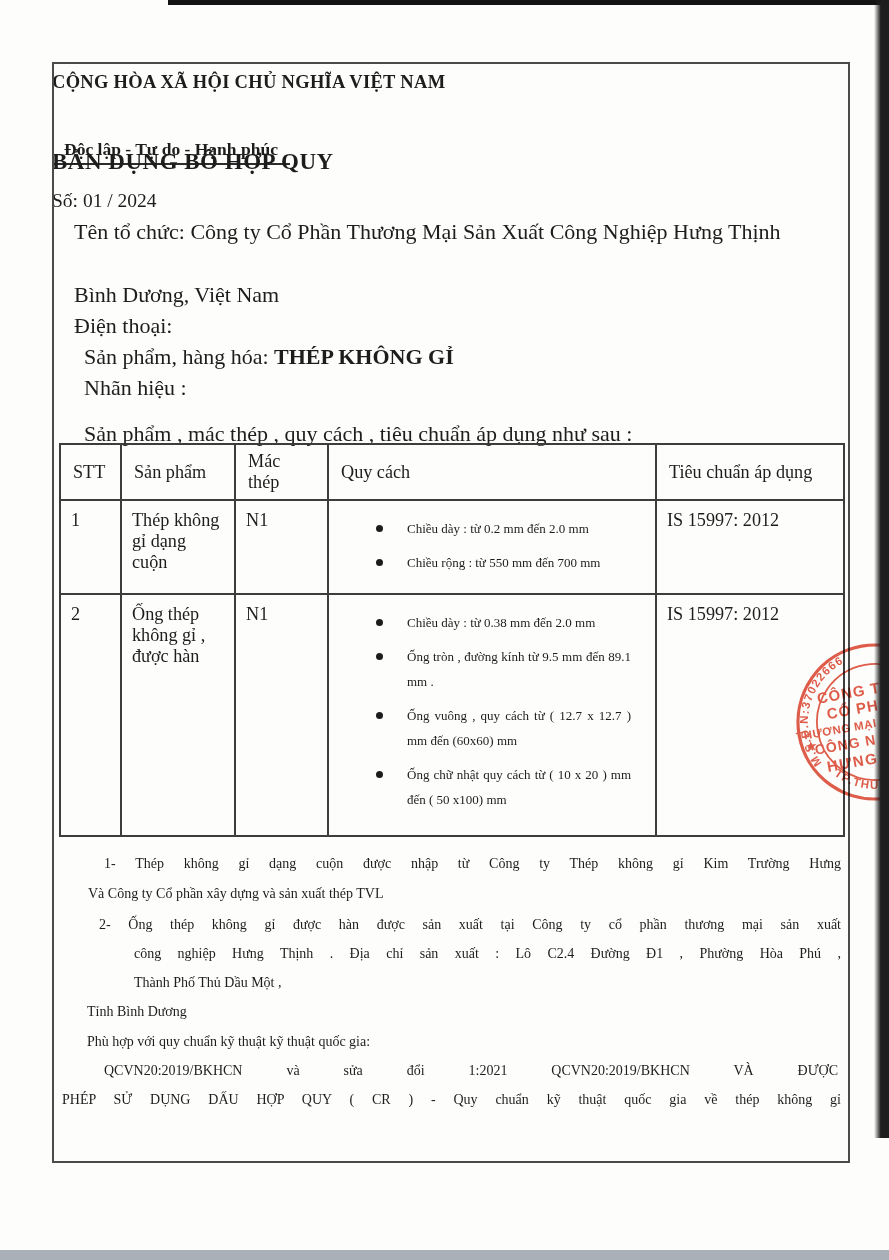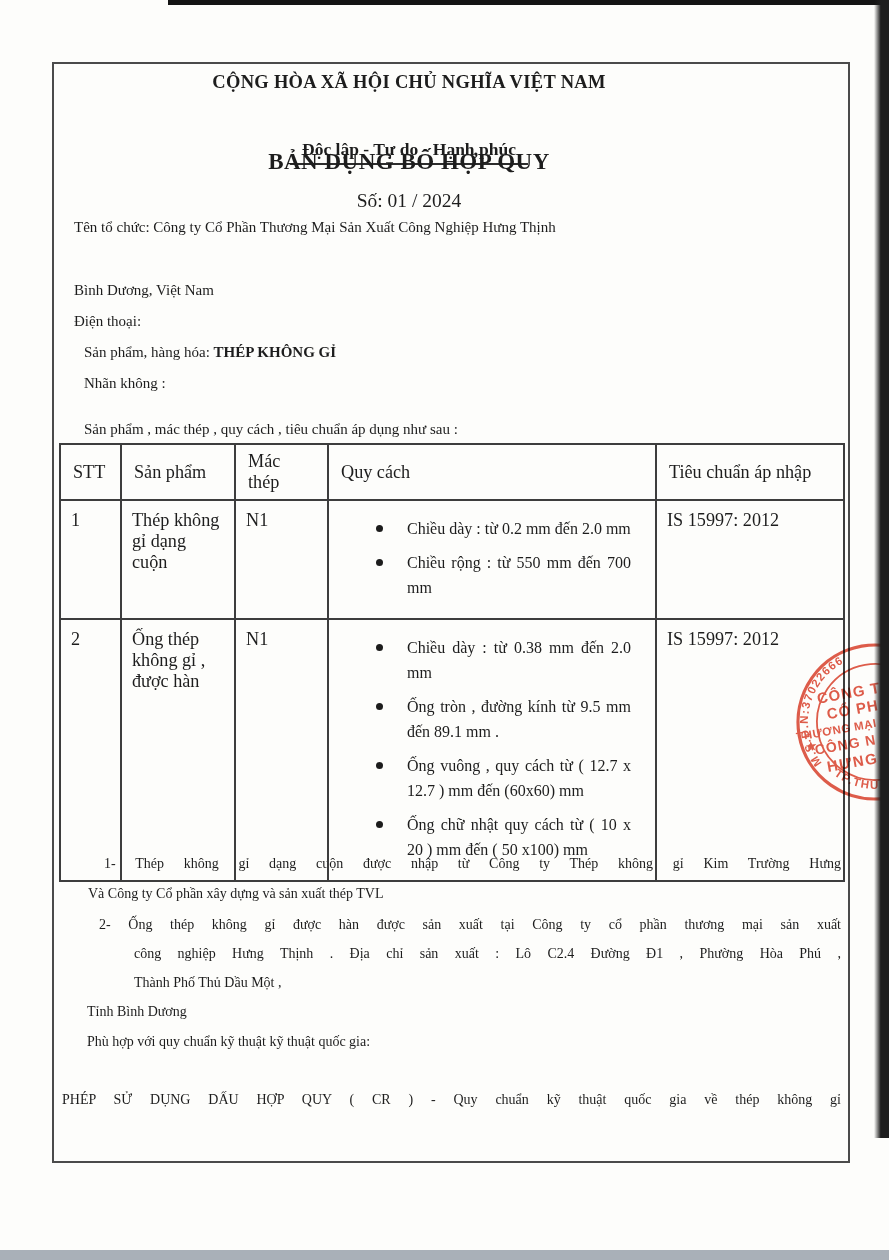--- a/index.html
+++ b/index.html
@@ -9,42 +9,42 @@
   }
   
   .scan-top-strip{position:absolute;left:168px;top:0;width:721px;height:5px;background:#141414;z-index:6;}
   .scan-right-band{position:absolute;left:874px;top:0;width:15px;height:1138px;z-index:6;
     background:linear-gradient(to right, rgba(20,20,20,0) 0%, #1e1e1e 45%);}
   .scan-bottom-strip{position:absolute;left:0;top:1250px;width:889px;height:10px;background:#a9b0b8;z-index:6;}
   
   .border-box{position:absolute;left:52px;top:62px;width:794px;height:1097px;
     border:2px solid #4b4b4b;z-index:1;}
   
-  .center-line{position:absolute;left:37px;width:744px;text-align:center;}
+  .center-line{position:absolute;left:52px;width:744px;text-align:left;}
   .country{top:72px;font-weight:bold;font-size:18.5px;letter-spacing:.3px;}
   .motto-wrap{top:100px;font-size:17.5px;font-weight:bold;margin-top:39px;}
   .motto-wrap span{display:inline-block;border-bottom:2.2px solid #2c2c2c;padding:0 12px 3px 12px;}
   .doc-title{top:149px;font-weight:bold;font-size:23px;letter-spacing:.5px;}
   .doc-number{top:190px;font-size:19.5px;}
   
-  .pline{position:absolute;font-size:15px;white-space:nowrap;}
+  .pline{position:absolute;font-size:22px;white-space:nowrap;}
   .bold{font-weight:bold;}
   
   .spec-table-wrap{position:absolute;left:59px;top:443px;z-index:2;}
   table.spec{border-collapse:collapse;table-layout:fixed;width:784px;background:transparent;border-radius:13px;}
   table.spec th,table.spec td{border:2px solid #3d3d3d;vertical-align:top;
     font-size:18.2px;font-weight:normal;text-align:left;padding:9px 10px;}
   table.spec th{vertical-align:middle;padding:6px 12px;}
   th.c-stt,td.c-stt{text-align:center;padding-left:4px;padding-right:4px;}
   td.c-mac{text-align:center;}
   td.c-sp{text-align:justify;padding:9px 6px 9px 12px;}
   td.c-qc{padding:4px 0 0 0;}
   ul.specs{list-style:none;margin:6px 0 0 0;padding:0;}
   ul.specs li{position:relative;padding:0 14px 0 68px;margin-bottom:9px;
-    line-height:25px;text-align:justify;font-size:16px;}
+    line-height:25px;text-align:justify;font-size:13px;}
   .bullet-dot{position:absolute;left:37px;top:9px;width:7px;height:7px;
     border-radius:50%;background:#1c1c1c;}
   
   .nline{position:absolute;font-size:14px;font-family:Liberation Serif, serif;}
   .just{text-align:justify;text-align-last:justify;}
   
   .stamp{position:absolute;left:765px;top:612px;width:220px;height:220px;z-index:4;
     opacity:.92;mix-blend-mode:multiply;}
   .stamp svg{display:block;}
 </style>
@@ -61,39 +61,39 @@
   </div>
   <div class="center-line doc-title">BẢN DỤNG BỐ HỢP QUY</div>
   <div class="center-line doc-number">Số: 01 / 2024</div>
 
   <div class="pline" style="left:74px;top:219px;">Tên tổ chức: Công ty Cổ Phần Thương Mại Sản Xuất Công Nghiệp Hưng Thịnh</div>
   <div class="pline" style="left:74px;top:282px;">Bình Dương, Việt Nam</div>
   <div class="pline" style="left:74px;top:313px;">Điện thoại:</div>
   <div class="pline" style="left:84px;top:344px;">
     <span>Sản phẩm, hàng hóa: </span><span class="bold">THÉP KHÔNG GỈ</span>
   </div>
-  <div class="pline" style="left:84px;top:375px;">Nhãn không :</div>
+  <div class="pline" style="left:84px;top:375px;">Nhãn hiệu :</div>
   <div class="pline" style="left:84px;top:405px;margin-top:16px;">Sản phẩm , mác thép , quy cách , tiêu chuẩn áp dụng như sau :</div>
 
   <div class="spec-table-wrap">
     <table class="spec">
       <colgroup>
           <col style="width:61px">
           <col style="width:114px">
           <col style="width:93px">
           <col style="width:328px">
           <col style="width:188px">
         </colgroup>
       <tbody>
           <tr style="height:45px">
         <th class="c-stt">STT</th>
         <th>Sản phẩm</th>
         <th>Mác thép</th>
         <th>Quy cách</th>
-        <th>Tiêu chuẩn áp nhập</th>
+        <th>Tiêu chuẩn áp dụng</th>
       </tr>
       <tr style="height:91px">
         <td class="c-stt">1</td>
         <td class="c-sp">Thép không gỉ dạng cuộn</td>
         <td class="c-mac">N1</td>
         <td class="c-qc">
           <ul class="specs">
             <li><span class="bullet-dot"></span><span>Chiều dày : từ 0.2 mm đến 2.0 mm</span></li>
             <li><span class="bullet-dot"></span><span>Chiều rộng : từ 550 mm đến 700 mm</span></li>
           </ul>
@@ -118,20 +118,21 @@
       </table>
   </div>
 
   <div class="nline just" style="left:104px;top:856px;width:737px;">1-  Thép không gỉ dạng cuộn được nhập từ Công ty Thép không gỉ Kim Trường Hưng</div>
   <div class="nline" style="left:88px;top:886px;">Và Công ty Cổ phần xây dựng và sản xuất thép TVL</div>
   <div class="nline just" style="left:99px;top:917px;width:742px;">2-  Ống thép không gỉ được hàn được sản xuất tại Công ty cổ phần thương mại sản xuất</div>
   <div class="nline just" style="left:134px;top:946px;width:707px;">công nghiệp Hưng Thịnh . Địa chỉ sản xuất : Lô C2.4 Đường Đ1 , Phường Hòa Phú ,</div>
   <div class="nline" style="left:134px;top:975px;">Thành Phố Thủ Dầu Một ,</div>
   <div class="nline" style="left:87px;top:1004px;">Tỉnh Bình Dương</div>
   <div class="nline" style="left:87px;top:1034px;">Phù hợp với quy chuẩn kỹ thuật kỹ thuật quốc gia:</div>
+  <div class="nline just" style="left:104px;top:1063px;width:734px;">QCVN20:2019/BKHCN và sửa đổi 1:2021 QCVN20:2019/BKHCN VÀ ĐƯỢC</div>
   <div class="nline just" style="left:62px;top:1092px;width:779px;">PHÉP SỬ DỤNG DẤU HỢP QUY ( CR ) -  Quy chuẩn kỹ thuật quốc gia về thép không gỉ</div>
 
   <div class="stamp">
     <svg width="220" height="220" viewBox="-110 -110 220 220">
       <g transform="rotate(-10)" fill="#dd4f3b" stroke="none" font-family="Liberation Sans, sans-serif" font-weight="bold">
         <circle cx="0" cy="0" r="77" fill="none" stroke="#dd4f3b" stroke-width="3.2"></circle>
         <circle cx="0" cy="0" r="58" fill="none" stroke="#dd4f3b" stroke-width="1.8"></circle>
         <defs>
           <path id="arcTop" d="M -54.9 38.4 A 67 67 0 0 1 51.3 -43.1"></path>
           <path id="arcBottom" d="M -59.7 30.4 A 67 67 0 0 0 59.7 30.4"></path>

